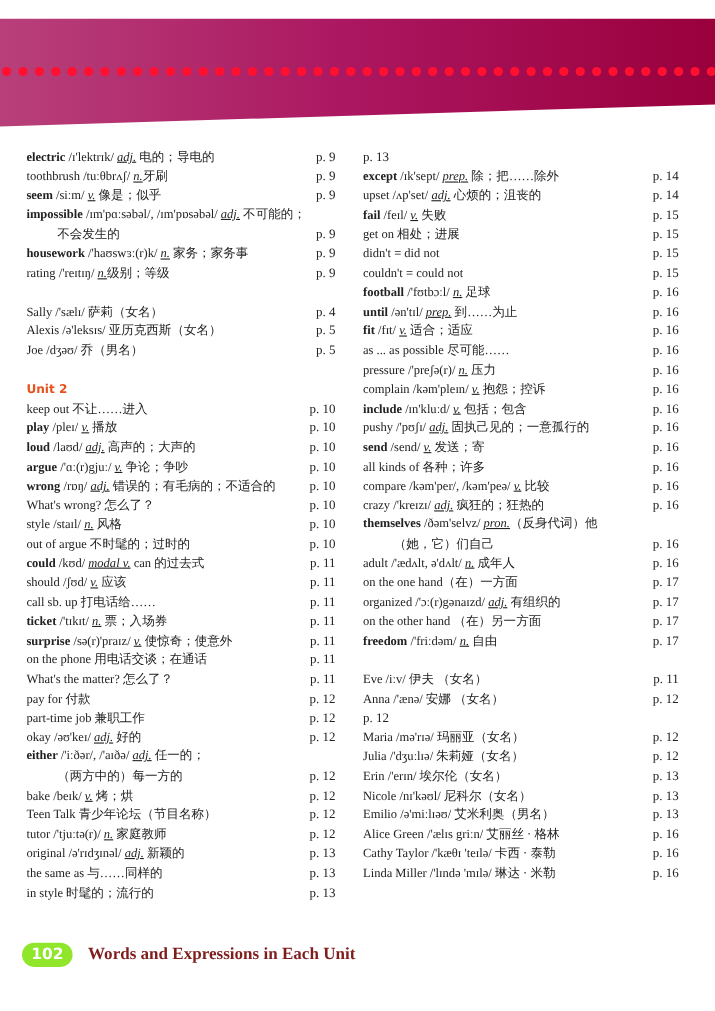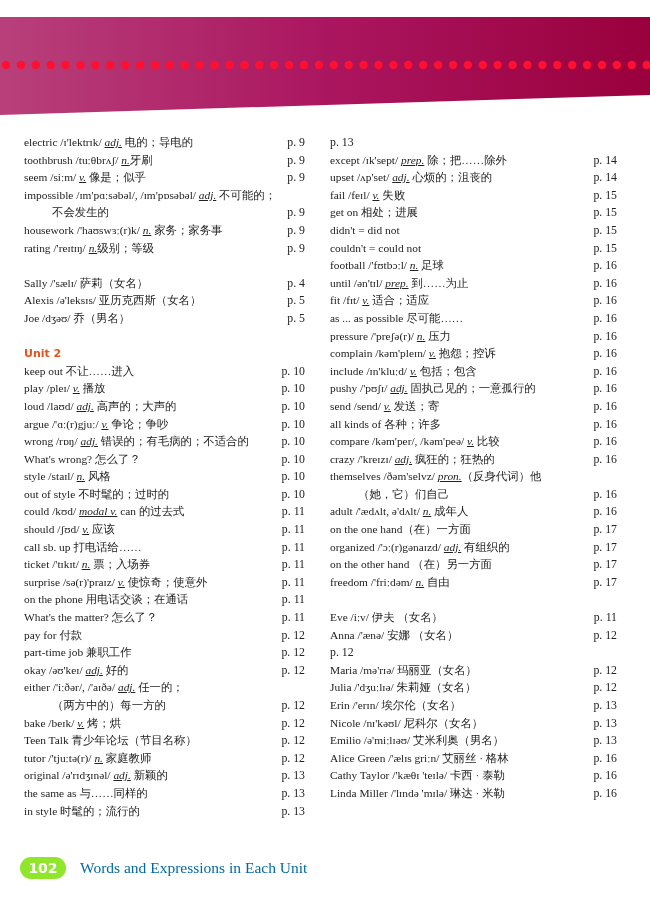--- a/index.html
+++ b/index.html
@@ -12,34 +12,34 @@
   .col.left { left: 24px; width: 281px; }
   .col.right { left: 330px; width: 287px; }
   .row {
     display: flex; justify-content: space-between; align-items: baseline;
     height: 17.6px; line-height: 17.6px; font-size: 11.4px; white-space: nowrap;
   }
   .row .txt { overflow: hidden; }
   .row .pg { flex: 0 0 auto; font-size: 11.8px; }
   .row.cont .txt { padding-left: 28px; }
   .blank { height: 17.6px; }
-  .hw { font-weight: normal; }
+  .hw { font-weight: bold; }
   .pos { font-style: italic; text-decoration: underline; }
   .unit-heading {
     height: 17.6px; line-height: 17.6px; font-family: "DejaVu Sans", sans-serif; font-weight: bold;
     font-size: 11px; color: #e8521c;
   }
   .footer { position: absolute; left: 20px; top: 857px; display: flex; align-items: center; justify-content: flex-end; }
   .pagenum {
     width: 46px; height: 22px; border-radius: 11px; background: #8fe62a; color: #fff;
     font-family: "DejaVu Sans", sans-serif; font-weight: bold; font-size: 14px;
     display: flex; align-items: center; justify-content: center;
   }
   .footer-title {
-    margin-left: 14px; color: #0369a1; font-family: "Liberation Serif", serif; font-weight: normal; font-size: 15.5px;
+    margin-left: 14px; color: #7f1d1d; font-family: "Liberation Serif", serif; font-weight: bold; font-size: 15.5px;
   }
 </style>
 </head>
 <body>
 
 <svg class="banner" viewBox="0 0 650 120" width="650" height="120">
   <defs>
     <linearGradient id="bg" x1="0" y1="0" x2="1" y2="0">
       <stop offset="0" stop-color="#b8407a"></stop>
       <stop offset="0.5" stop-color="#ab1660"></stop>
@@ -166,21 +166,21 @@
       </div>
       <div class="row">
         <span class="txt"><span>What's wrong?</span><span>  </span><span>怎么了？</span></span>
         <span class="pg">p. 10</span>
       </div>
       <div class="row">
         <span class="txt"><span>style</span><span> /staɪl/ </span><span class="pos">n.</span><span> 风格</span></span>
         <span class="pg">p. 10</span>
       </div>
       <div class="row">
-        <span class="txt"><span>out of style</span><span>   </span><span>不时髦的；过时的</span></span>
+        <span class="txt"><span>out of argue</span><span>   </span><span>不时髦的；过时的</span></span>
         <span class="pg">p. 10</span>
       </div>
       <div class="row">
         <span class="txt"><span class="hw">could</span><span> /kʊd/ </span><span class="pos">modal v.</span><span>  can 的过去式</span></span>
         <span class="pg">p. 11</span>
       </div>
       <div class="row">
         <span class="txt"><span>should</span><span> /ʃʊd/ </span><span class="pos">v.</span><span> 应该</span></span>
         <span class="pg">p. 11</span>
       </div>

